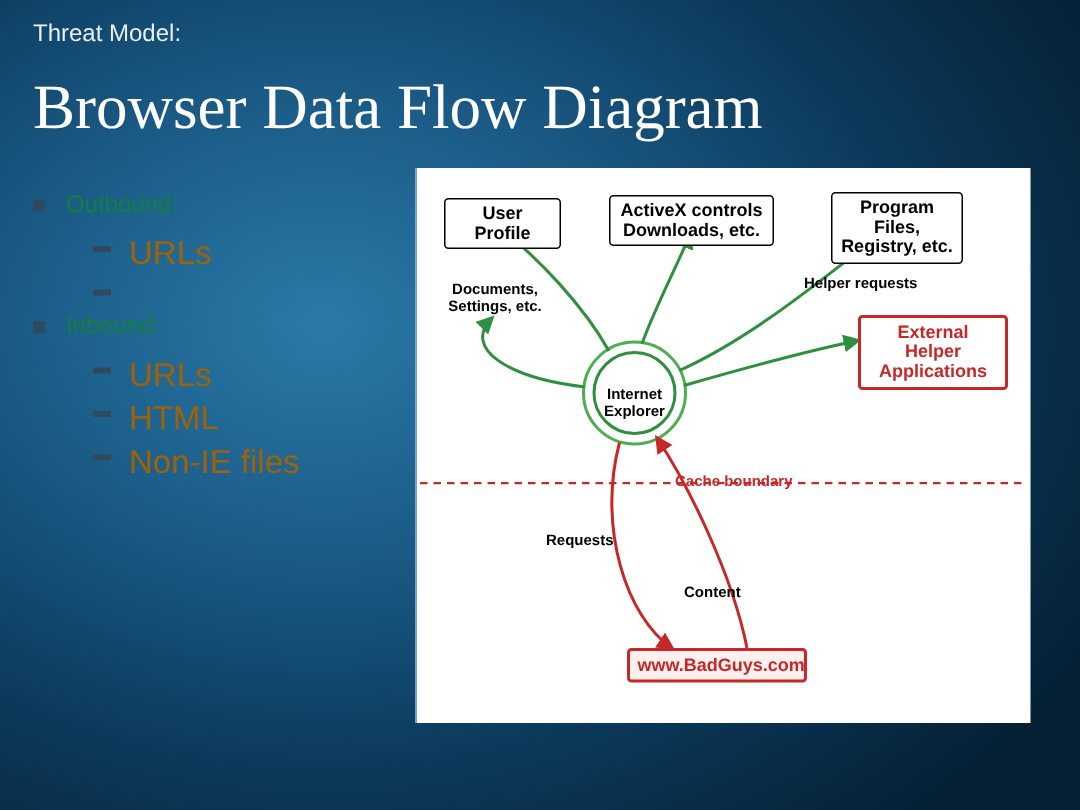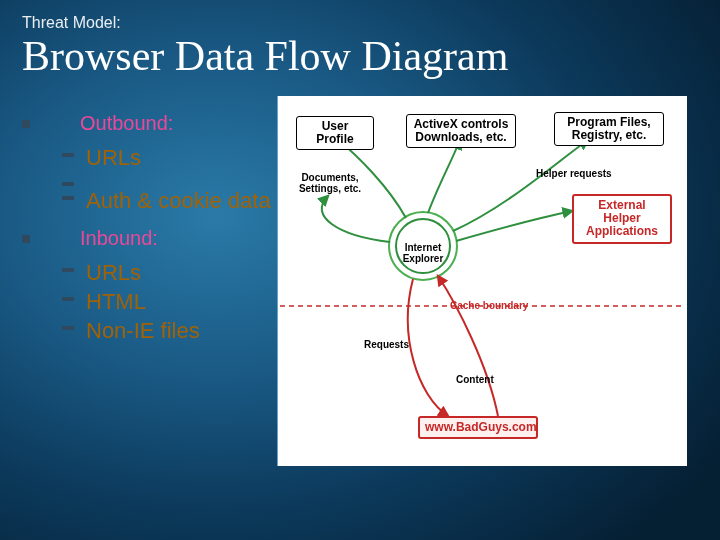--- a/index.html
+++ b/index.html
@@ -3,28 +3,28 @@
 <meta charset="utf-8">
 <style>
   * { margin: 0; padding: 0; box-sizing: border-box; }
   html, body { width: 720px; height: 540px; overflow: hidden; }
   body {
     font-family: Arial, Helvetica, sans-serif;
     background: radial-gradient(ellipse 600px 450px at 30% 40%, #2a7aa8 0%, #1a5a85 35%, #0c3a5c 65%, #051f33 100%);
     color: #fff;
   }
   .slide { position: relative; width: 720px; height: 540px; padding: 14px 22px 0 22px; }
-  .pretitle { font-size: 16px; color: #e8eef2; margin-bottom: 2px; }
+  .pretitle { font-size: 16px; color: #e8eef2; margin-bottom: 18px; }
   .title { font-family: "Times New Roman", Times, serif; font-size: 42px; line-height: 1.05; color: #fff; margin-bottom: 18px; }
 
   .content { display: flex; }
   .left { width: 255px; padding-top: 10px; }
   .right { flex: 1; }
 
-  .sec-head { font-size: 20px; color: #ec4899; margin: 6px 0 8px 0; display: flex; align-items: center; gap: 36px; }
+  .sec-head { font-size: 16px; color: #15803d; margin: 6px 0 8px 0; display: flex; align-items: center; }
   .sec-head .bullet-sq { width: 8px; height: 8px; background: #2f4a5f; margin-right: 14px; flex: 0 0 auto; }
 
   .items { list-style: none; margin: 0 0 12px 40px; }
   .items li { font-size: 22px; color: #a16207; line-height: 1.32; display: flex; align-items: flex-start; }
   .items li .bar { width: 12px; height: 4px; background: #2f4a5f; margin: 10px 12px 0 0; flex: 0 0 auto; }
   .items li span.text { flex: 1; }
 
   
   .diagram {
     width: 410px; height: 370px; background: #fff; color: #000; position: relative;
@@ -39,21 +39,21 @@
   .dlabel { position: absolute; font-size: 10px; font-weight: bold; color: #000; line-height: 1.1; }
   .dlabel.red { color: #c62828; }
   .arrow { stroke: #2e8f3e; stroke-width: 2; fill: none; marker-end: url(#ah); }
   .arrowr { stroke: #c62828; stroke-width: 2; fill: none; marker-end: url(#ahr); }
   .ie-outer { stroke: #4caf50; stroke-width: 2; fill: none; }
   .ie-inner { stroke: #2e8f3e; stroke-width: 2; fill: #fff; }
   .dash { stroke: #c62828; stroke-width: 1.5; stroke-dasharray: 5 4; fill: none; }
 
   .box-up   { left: 18px; top: 20px; width: 78px; }
   .box-ax   { left: 128px; top: 18px; width: 110px; }
-  .box-pf   { left: 276px; top: 16px; width: 110px; }
+  .box-pf   { left: 276px; top: 16px; width: 88px; }
   .box-eh   { left: 294px; top: 98px; width: 100px; }
   .box-bad  { left: 140px; top: 320px; width: 120px; background:#fff0f0; }
 
   .lbl-docs { left: 10px; top: 76px; width: 84px; text-align:center; }
   .lbl-help { left: 258px; top: 72px; }
   .lbl-ie   { left: 118px; top: 146px; font-size:10px; width:54px; text-align:center; }
   .lbl-req  { left: 86px; top: 243px; }
   .lbl-cont { left: 178px; top: 278px; }
   .lbl-cache{ left: 172px; top: 204px; }
 </style>
@@ -71,24 +71,20 @@
         <span class="bullet-sq"></span>
         <span>Outbound:</span>
       </div>
       <ul class="items">
         <li>
             <span class="bar"></span>
             <span class="text">URLs</span>
           </li>
         <li>
             <span class="bar"></span>
-          </li>
-        <li>
-            <span class="bar"></span>
-            <span class="text">Auth &amp; cookie data</span>
           </li>
       </ul>
 
       <div class="sec-head">
         <span class="bullet-sq"></span>
         <span>Inbound:</span>
       </div>
       <ul class="items">
         <li>
             <span class="bar"></span>

